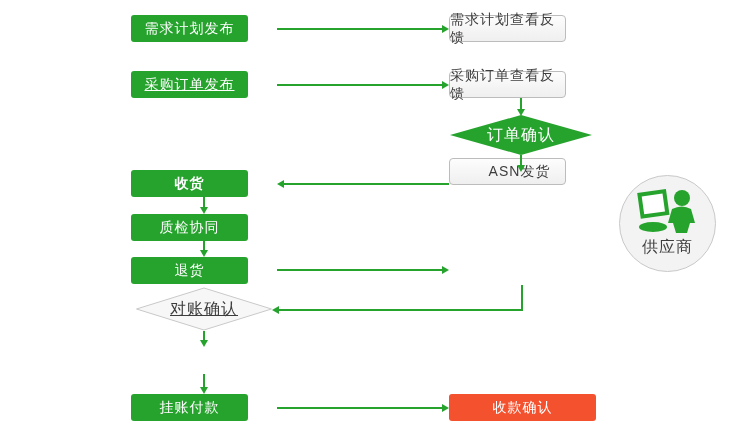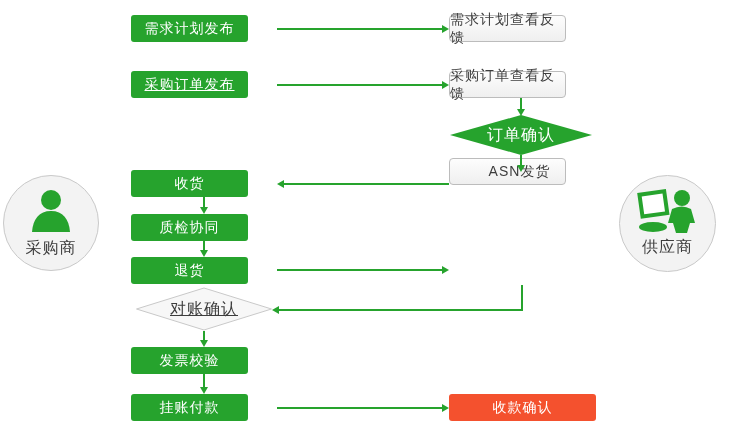--- a/index.html
+++ b/index.html
@@ -38,57 +38,47 @@
   .actor{position:absolute;border-radius:50%;background:var(--circle_fill);border:1px solid var(--circle_border);
          display:flex;flex-direction:column;align-items:center;justify-content:center;box-sizing:border-box;}
   .actor .alabel{font-size:16px;color:var(--text_dark);margin-top:2px;letter-spacing:1px;}
   .actor svg{display:block;}
 </style>
 </head>
 <body>
 
 <div id="stage">
 
-  <div class="actor" style="left:3px;top:175px;width:96px;height:96px;">
-    <svg width="44" height="48" viewBox="0 0 44 48">
-      <circle cx="22" cy="12" r="10" fill="#26a32d"></circle>
-      <path d="M22 23 C10 23 4 31 3 44 L41 44 C40 31 34 23 22 23 Z" fill="#26a32d"></path>
-    </svg>
-    <div class="alabel">采购商</div>
-  </div>
 
   <div class="actor" style="left:619px;top:175px;width:97px;height:97px;">
     <svg width="62" height="46" viewBox="0 0 62 46">
       <circle cx="45" cy="9" r="8" fill="#26a32d"></circle>
       <path d="M35 20 q10 -5 19 0 l4 14 h-5 l-3 10 h-11 l-3 -10 h-5 z" fill="#26a32d"></path>
       <g transform="rotate(-8 16 16)">
         <rect x="4" y="4" width="25" height="22" fill="#ffffff" stroke="#26a32d" stroke-width="4"></rect>
       </g>
       <ellipse cx="16" cy="38" rx="14" ry="5" fill="#26a32d"></ellipse>
     </svg>
     <div class="alabel">供应商</div>
   </div>
 
   <div class="box green" style="left:131px;top:15px;">
     <span>需求计划发布</span>
   </div>
   <div class="box green" style="left:131px;top:71px;text-decoration:underline;">
     <span>采购订单发布</span>
   </div>
-  <div class="box green" style="left:131px;top:170px;">
+  <div class="box green" style="left:131px;top:170px;font-weight:bold;">
     <span>收货</span>
   </div>
   <div class="box green" style="left:131px;top:214px;">
     <span>质检协同</span>
   </div>
   <div class="box green" style="left:131px;top:257px;">
     <span>退货</span>
-  </div>
-  <div class="box green" style="left:131px;top:347px;">
-    <span>发票校验</span>
   </div>
   <div class="box green" style="left:131px;top:394px;">
     <span>挂账付款</span>
   </div>
 
   <div class="box light" style="left:449px;top:15px;">
     <span>需求计划查看反馈</span>
   </div>
   <div class="box light" style="left:449px;top:71px;">
     <span>采购订单查看反馈</span>

